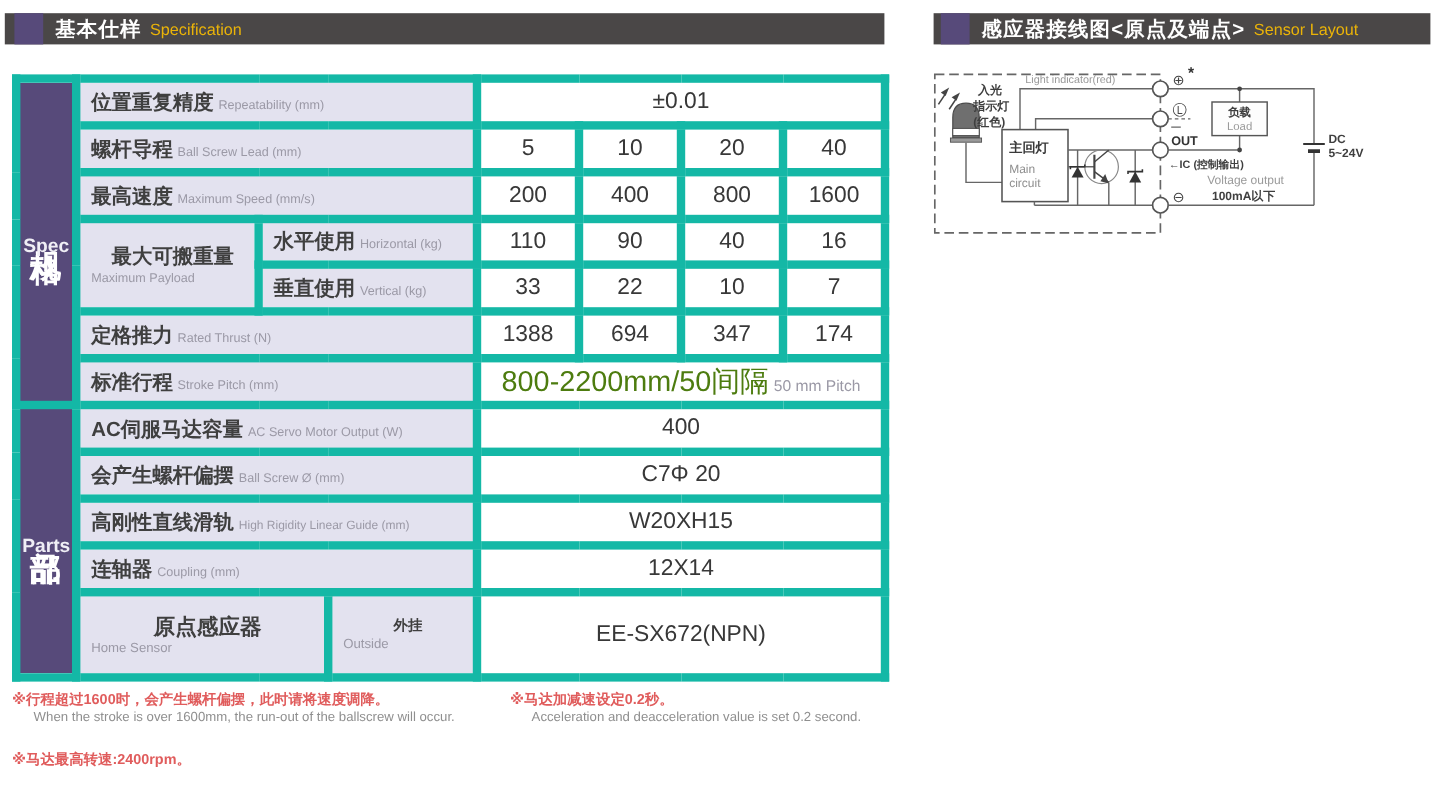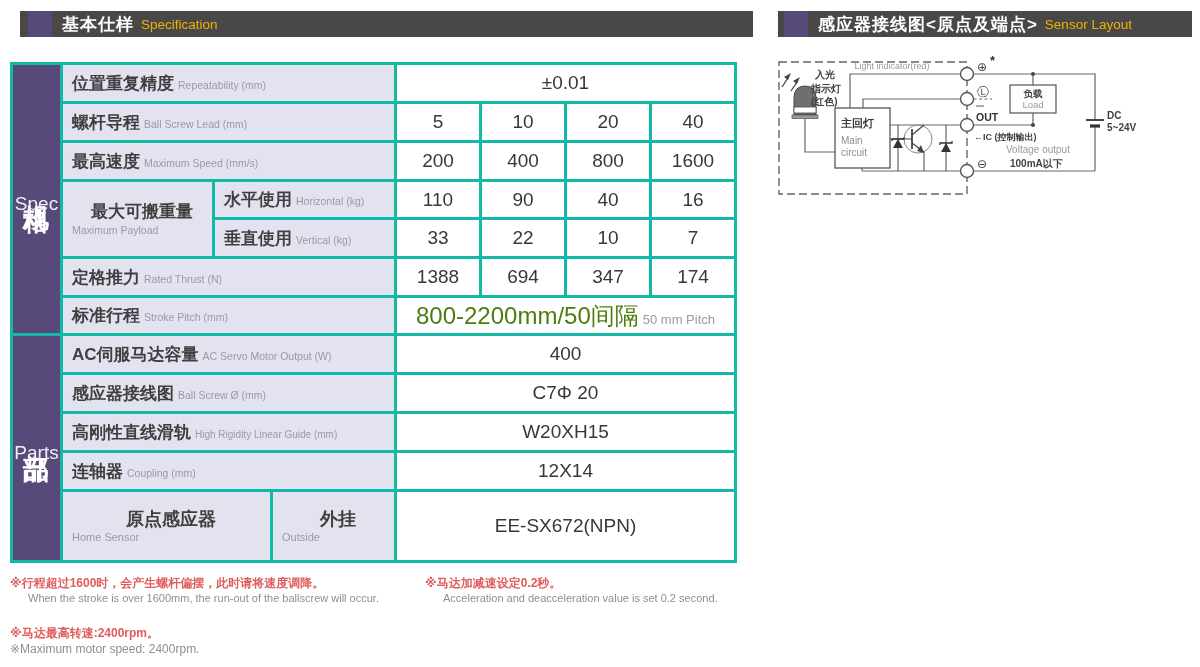--- a/index.html
+++ b/index.html
@@ -7,42 +7,42 @@
     width:1200px; height:667px; position:relative; overflow:hidden;
     background:#ffffff;
     font-family:"Liberation Sans","DejaVu Sans",sans-serif;
     color:#3f3f3f;
   }
   
   .hdr {
     position:absolute; top:11px; height:26px; background:#4a4747;
     display:flex; align-items:center;
   }
-  .hdr-left  { left:20px;   width:733px; }
+  .hdr-left  { left:4px;   width:733px; }
   .hdr-right { left:778px; width:414px; }
   .hdr-sq { width:24px; height:26px; background:#574a7a; flex:0 0 auto; }
   .hdr-left  .hdr-sq { margin-left:8px; }
   .hdr-right .hdr-sq { margin-left:6px; }
   .hdr-zh { color:#fff; font-size:17px; font-weight:700; margin-left:10px; letter-spacing:1px; white-space:nowrap; }
   .hdr-en { color:#eab308; font-size:13.5px; margin-left:7px; white-space:nowrap; }
 
   
   table.spec {
     position:absolute; left:10px; top:62px;
     border-collapse:collapse; table-layout:fixed;
     border:2px solid #3d3d3d;
   }
-  table.spec td { border:3px solid #14b8a6; overflow:hidden; }
+  table.spec td { border:7px solid #14b8a6; overflow:hidden; }
   tr.sec-start td { border-top:3px solid #1d4ed8; }
   td.sb {
     background:#574a7a; color:#fff; text-align:center; vertical-align:middle;
   }
   .sb-wrap { display:flex; flex-direction:column; align-items:center; justify-content:center; gap:3px; }
   .sb-zh { writing-mode:vertical-lr; text-orientation:upright; font-size:26px; font-weight:700; letter-spacing:3px; line-height:1; }
-  .sb-en { font-size:19px; font-weight:400; color:#efeef5; }
+  .sb-en { font-size:16px; font-weight:700; color:#efeef5; }
   td.lbl, td.sub { background:#e3e2ef; padding-left:9px; vertical-align:middle; }
   .zh  { font-size:17px; font-weight:700; color:#3f3f3f; }
   .en  { font-size:10.5px; font-weight:400; color:#9b99a6; margin-left:4px; }
   .stack .zh { display:block; line-height:1.15;text-align:center; }
   .stack .en { display:block; margin-left:0; margin-top:2px; }
   td.val { background:#fff; text-align:center; vertical-align:middle;
            font-size:19px; color:#383838; }
   .val-zh { font-size:24px; color:#4d7c0f; }
   .val-en { font-size:13px; color:#9b99a6; margin-left:4px; }
 
@@ -161,21 +161,21 @@
         <span class="sb-en">Parts</span>
       </div>
     </td>
     <td class="lbl" colspan="3">
       <span class="zh">AC伺服马达容量</span><span class="en">AC Servo Motor Output (W)</span>
     </td>
     <td class="val" colspan="4">400</td>
   </tr>
   <tr style="height:39px">
     <td class="lbl" colspan="3">
-      <span class="zh">感应器接线图</span><span class="en">Ball Screw Ø (mm)</span>
+      <span class="zh">会产生螺杆偏摆</span><span class="en">Ball Screw Ø (mm)</span>
     </td>
     <td class="val" colspan="4">C7Φ 20</td>
   </tr>
   <tr style="height:39px">
     <td class="lbl" colspan="3">
       <span class="zh">高刚性直线滑轨</span><span class="en" style="font-size:10px">High Rigidity Linear Guide (mm)</span>
     </td>
     <td class="val" colspan="4">W20XH15</td>
   </tr>
   <tr style="height:39px">
@@ -183,21 +183,21 @@
       <span class="zh">连轴器</span><span class="en">Coupling (mm)</span>
     </td>
     <td class="val" colspan="4">12X14</td>
   </tr>
   <tr style="height:71px">
     <td class="lbl stack" colspan="2">
       <span class="zh" style="font-size:18px">原点感应器</span>
       <span class="en" style="font-size:11px">Home Sensor</span>
     </td>
     <td class="sub stack">
-      <span class="zh" style="font-size:18px">外挂</span>
+      <span class="zh" style="font-size:12px">外挂</span>
       <span class="en" style="font-size:11px">Outside</span>
     </td>
     <td class="val" colspan="4">EE-SX672(NPN)</td>
   </tr>
 </tbody>
   </table>
 
 <svg class="diagram" width="420" height="145" viewBox="0 0 420 145">
 
   <rect x="1" y="7" width="188" height="132" fill="none" stroke="#666" stroke-width="1.4" stroke-dasharray="8 4"></rect>
@@ -279,19 +279,18 @@
   <text x="196" y="85" font-size="9" font-weight="600" fill="#3f3f3f">←IC (控制输出)</text>
   <text x="228" y="98" font-size="10" fill="#9a9a9a">Voltage output</text>
   <text x="232" y="112" font-size="10" font-weight="600" fill="#3f3f3f">100mA以下</text>
 </svg>
 
 <div class="notes">
   <div class="ncol-left">
     <div class="note-red">※行程超过1600时，会产生螺杆偏摆，此时请将速度调降。</div>
     <div class="note-gray indent">When the stroke is over 1600mm, the run-out of the ballscrew will occur.</div>
     <div class="note-red" style="margin-top:20px">※马达最高转速:2400rpm。</div>
-    <div class="note-gray12">※Maximum motor speed: 2400rpm.</div>
   </div>
   <div class="ncol-right">
     <div class="note-red">※马达加减速设定0.2秒。</div>
     <div class="note-gray indent">Acceleration and deacceleration value is set 0.2 second.</div>
   </div>
 </div>
 
 </body></html>

